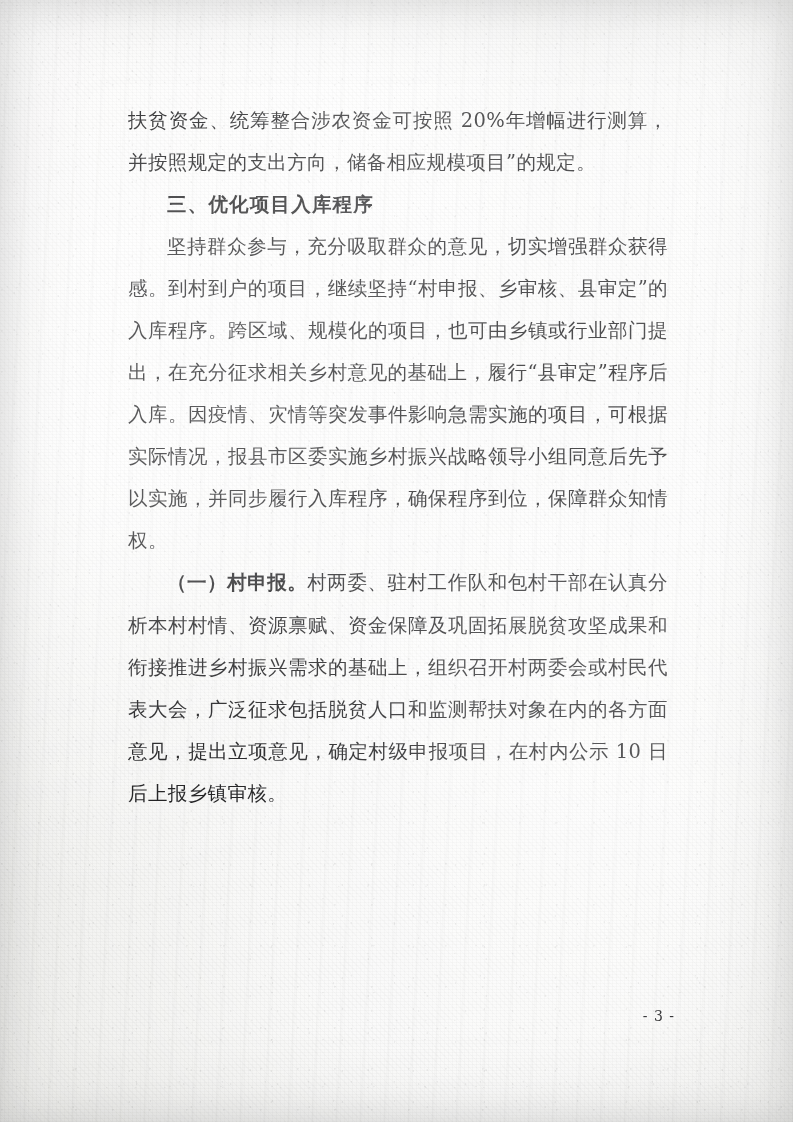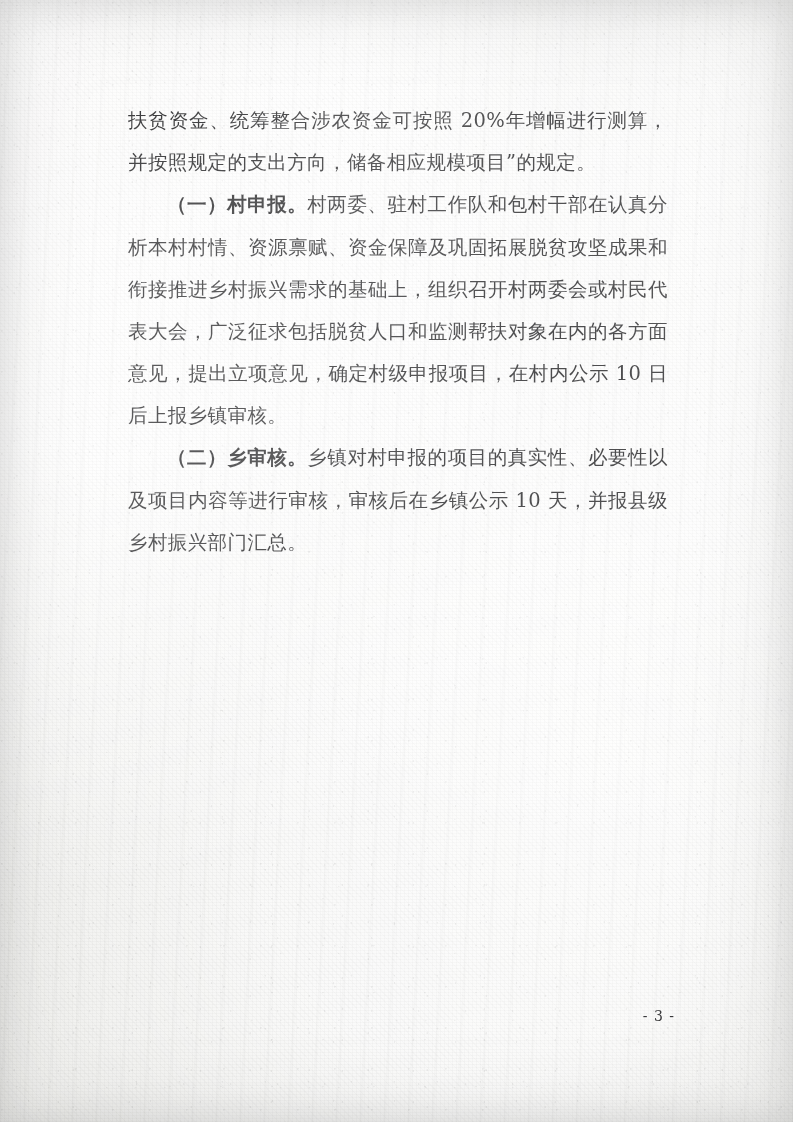--- a/index.html
+++ b/index.html
@@ -135,21 +135,22 @@
 <body>
 
 <div class="page">
   <div class="paper"></div>
   <div class="grain"></div>
   <div class="speckle"></div>
   <div class="bands"></div>
 
   <div class="doc">
     <p class="indent0">扶贫资金、统筹整合涉农资金可按照 20%年增幅进行测算，并按照规定的支出方向，储备相应规模项目”的规定。</p>
+    <p class="heading">三、优化项目入库程序</p>
+    <p class="indent2">坚持群众参与，充分吸取群众的意见，切实增强群众获得感。到村到户的项目，继续坚持“村申报、乡审核、县审定”的入库程序。跨区域、规模化的项目，也可由乡镇或行业部门提出，在充分征求相关乡村意见的基础上，履行“县审定”程序后入库。因疫情、灾情等突发事件影响急需实施的项目，可根据实际情况，报县市区委实施乡村振兴战略领导小组同意后先予以实施，并同步履行入库程序，确保程序到位，保障群众知情权。</p>
     <p class="indent2"><span class="bold">（一）村申报。</span><span>村两委、驻村工作队和包村干部在认真分析本村村情、资源禀赋、资金保障及巩固拓展脱贫攻坚成果和衔接推进乡村振兴需求的基础上，组织召开村两委会或村民代表大会，广泛征求包括脱贫人口和监测帮扶对象在内的各方面意见，提出立项意见，确定村级申报项目，在村内公示 10 日后上报乡镇审核。</span></p>
-    <p class="indent2"><span class="bold">（二）乡审核。</span><span>乡镇对村申报的项目的真实性、必要性以及项目内容等进行审核，审核后在乡镇公示 10 天，并报县级乡村振兴部门汇总。</span></p>
   </div>
 
   <div class="pagenum">- 3 -</div>
 
   <div class="wash"></div>
   <div class="edge-shadow"></div>
 </div>
 
 </body></html>

